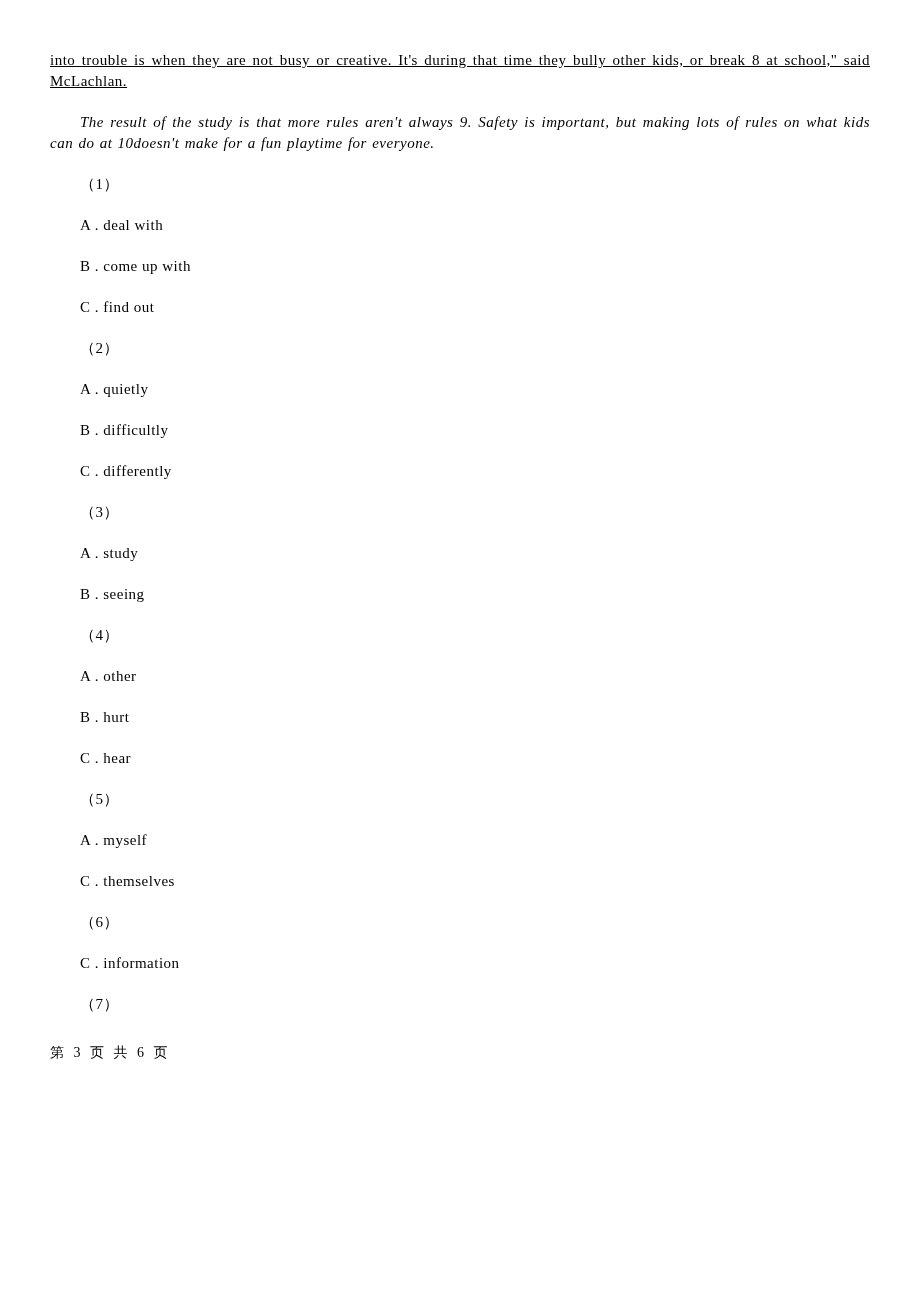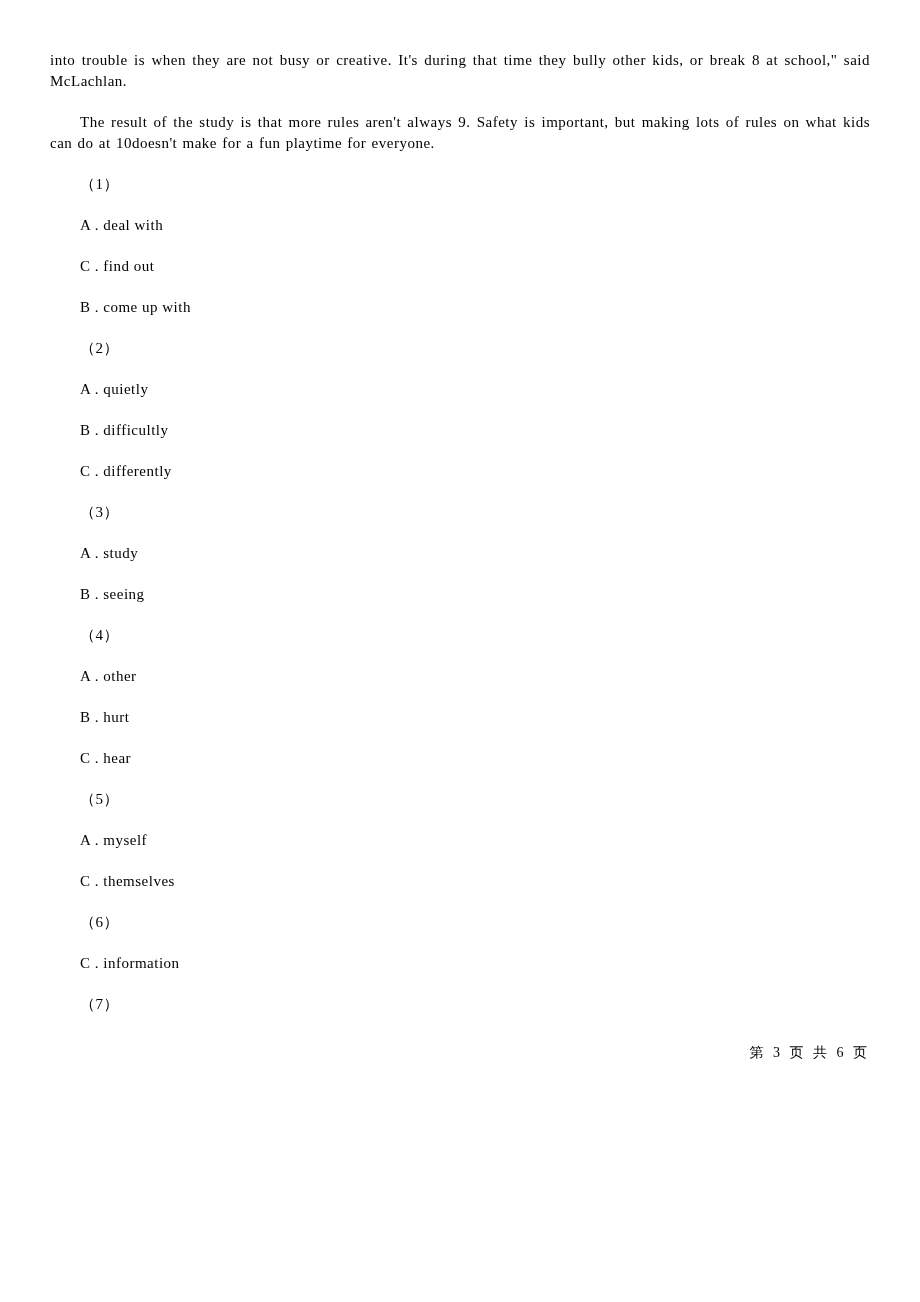--- a/index.html
+++ b/index.html
@@ -17,52 +17,54 @@
     box-sizing: border-box;
   }
   .paragraph {
     margin: 0 0 20px 0;
     text-align: justify;
     letter-spacing: 0.5px;
     word-spacing: 1px;
   }
   .paragraph.indent {
     text-indent: 2em;
+    font-style: italic;
   }
   .question-block {
     margin-left: 2em;
   }
   .q-line {
     margin: 0 0 20px 0;
     letter-spacing: 0.5px;
   }
   .footer {
-    text-align: right;
+    text-align: left;
     font-size: 14px;
     letter-spacing: 3px;
     margin-top: 28px;
     color: #000000;
   }
   .no-indent {
     text-indent: 0;
+    text-decoration: underline;
   }
 </style>
 </head>
 <body>
 
 <div class="paragraph no-indent">into trouble is when they are not busy or creative. It's during that time they bully other kids, or break 8 at school," said McLachlan.</div>
 
 <div class="paragraph indent">The result of the study is that more rules aren't always 9. Safety is important, but making lots of rules on what kids can do at 10doesn't make for a fun playtime for everyone.</div>
 
 <div class="question-block">
 
   <div class="q-line">（1）</div>
   <div class="q-line"><span>A . </span><span>deal with</span></div>
+  <div class="q-line"><span>B . </span><span>come up with</span></div>
   <div class="q-line"><span>C . </span><span>find out</span></div>
-  <div class="q-line"><span>B . </span><span>come up with</span></div>
 
   <div class="q-line">（2）</div>
   <div class="q-line"><span>A . </span><span>quietly</span></div>
   <div class="q-line"><span>B . </span><span>difficultly</span></div>
   <div class="q-line"><span>C . </span><span>differently</span></div>
 
   <div class="q-line">（3）</div>
   <div class="q-line"><span>A . </span><span>study</span></div>
   <div class="q-line"><span>B . </span><span>seeing</span></div>
 

